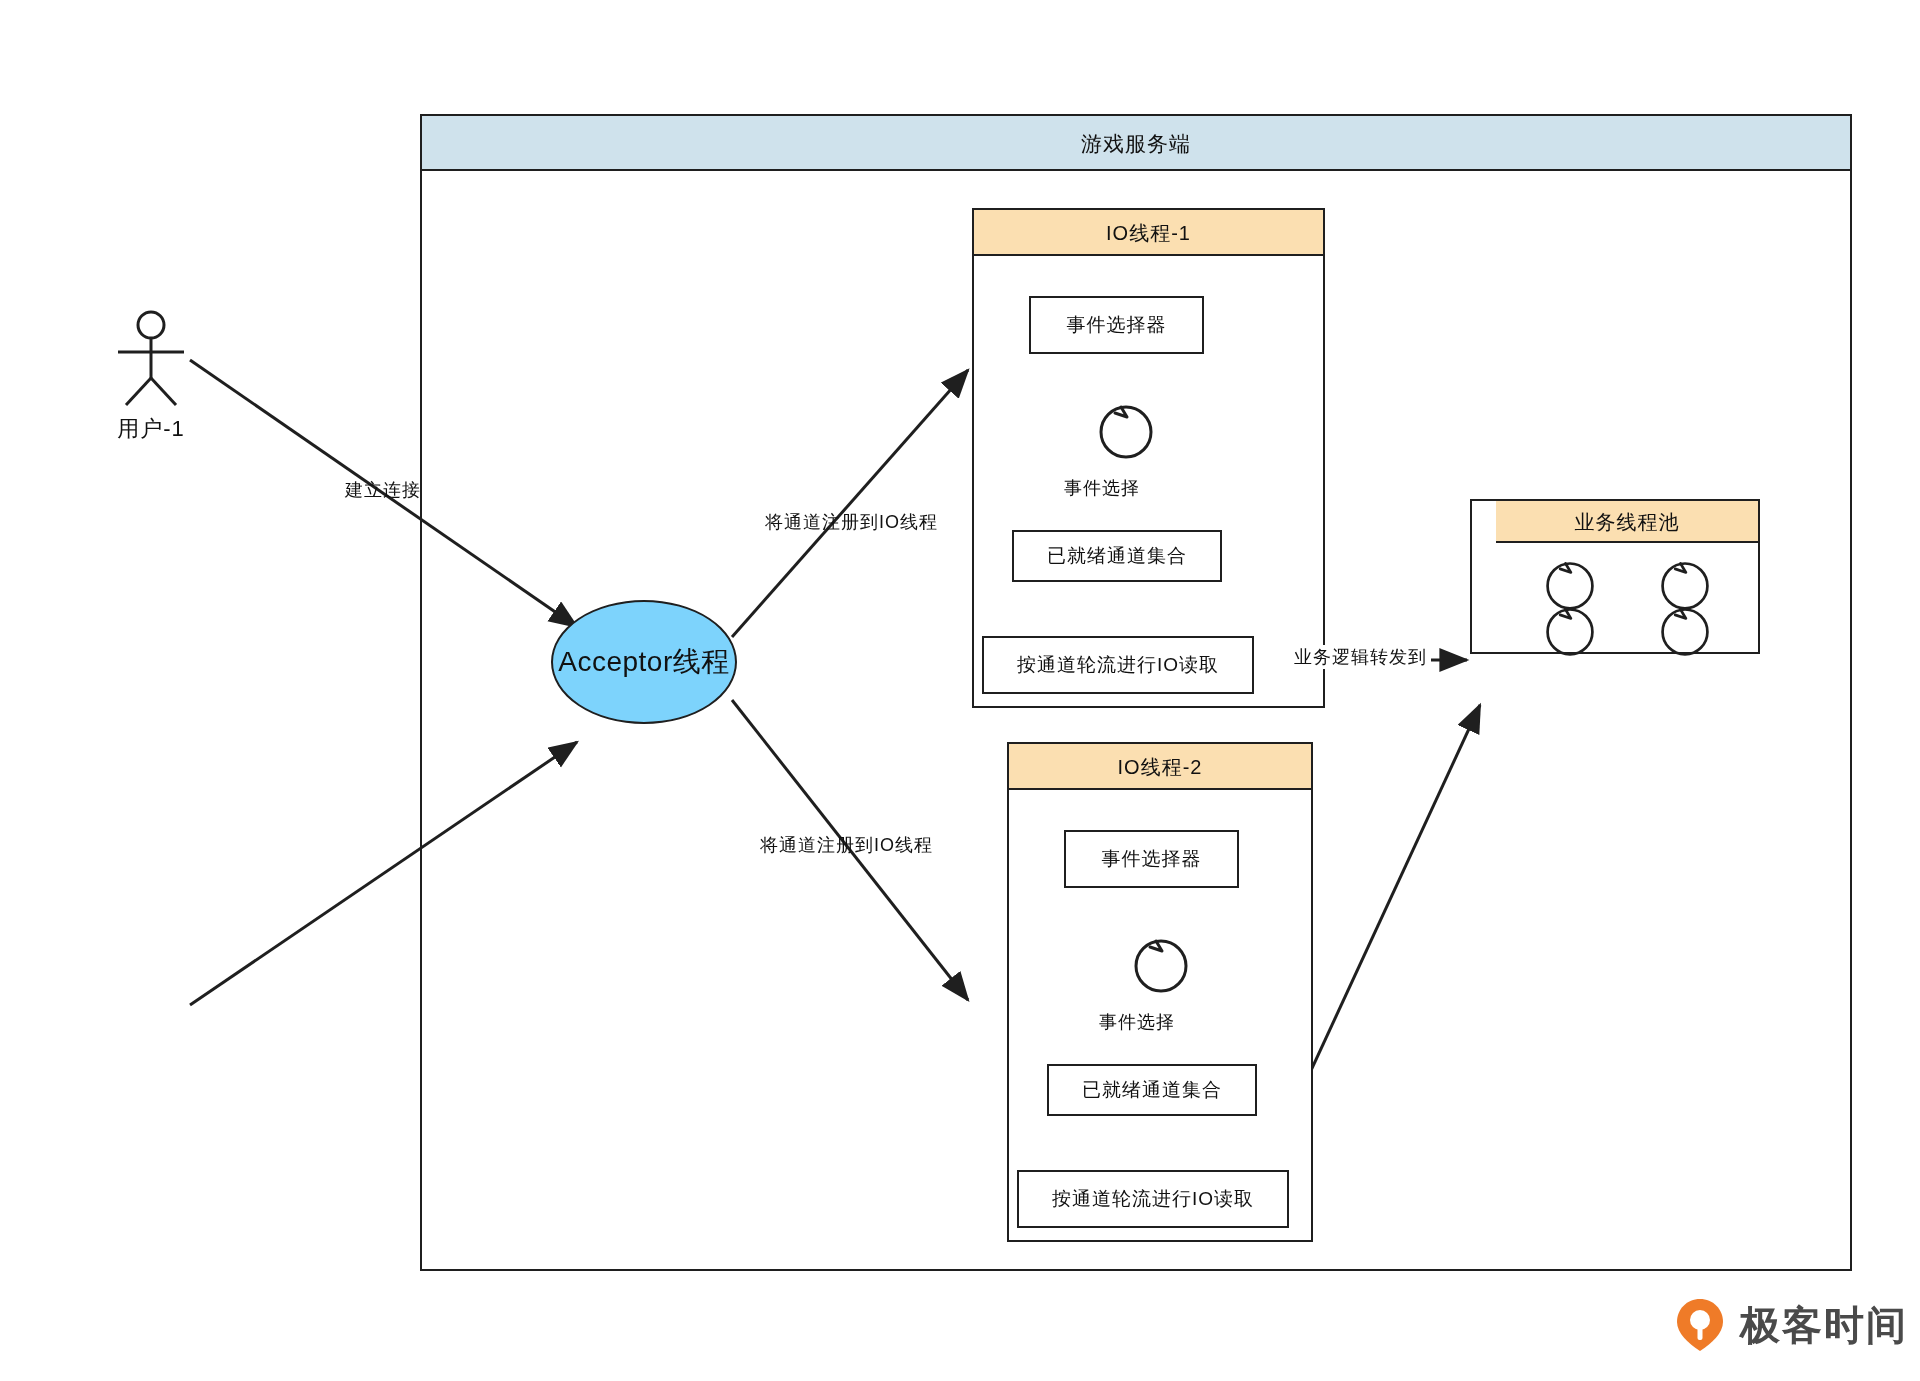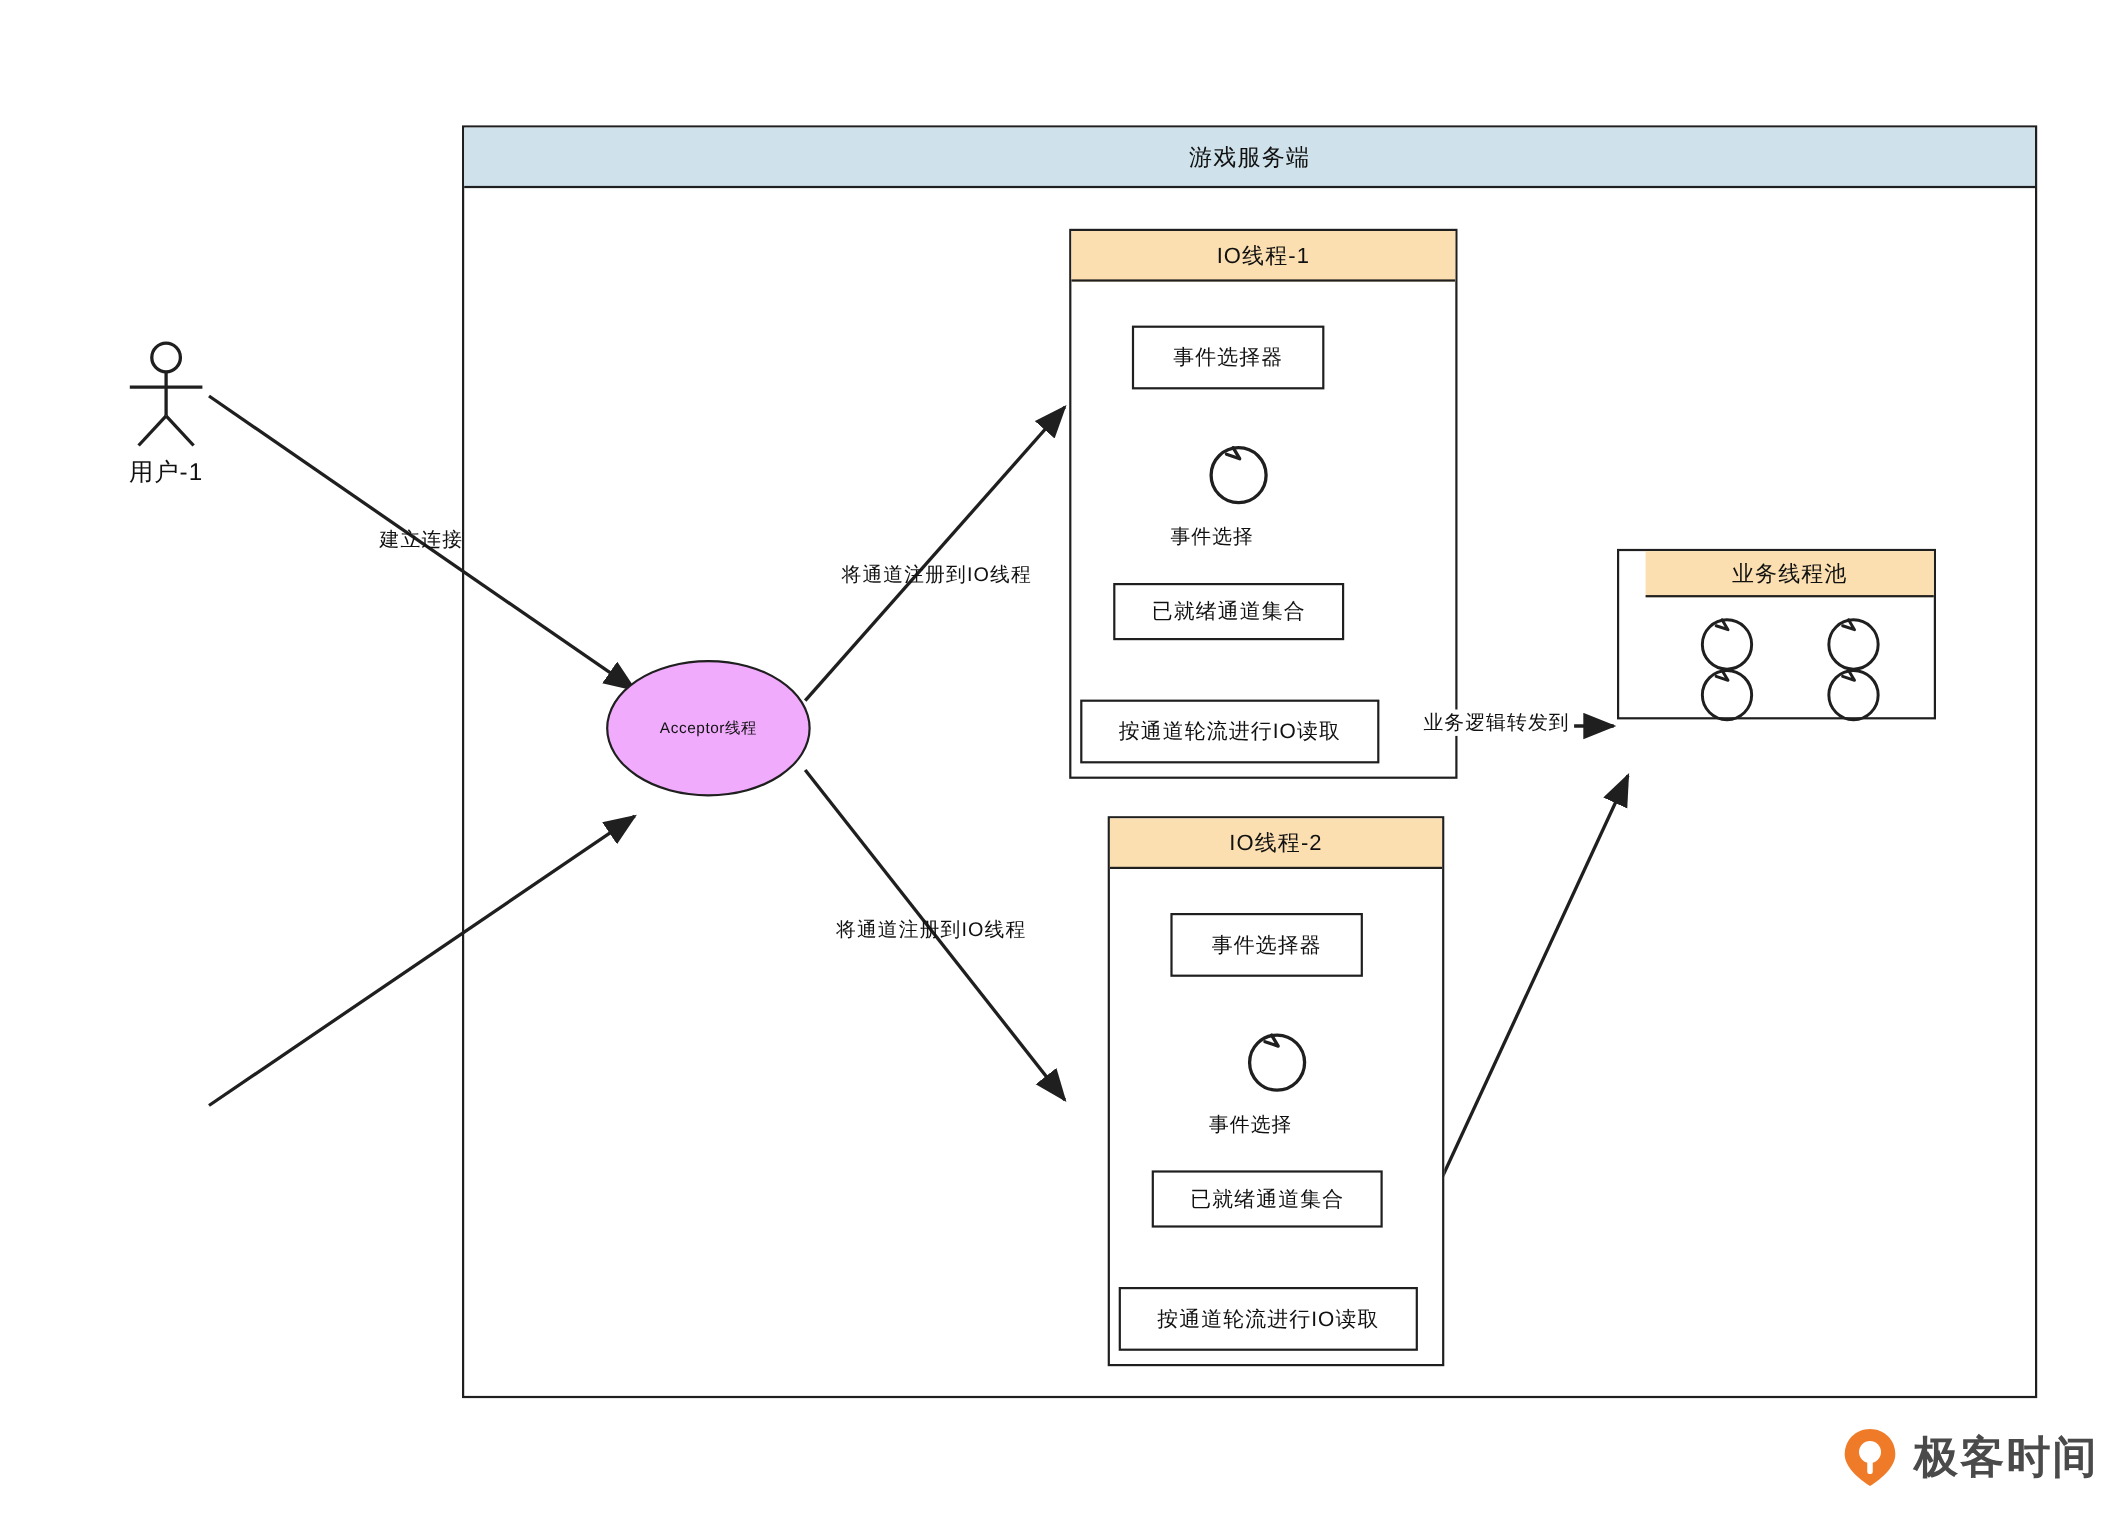--- a/index.html
+++ b/index.html
@@ -134,25 +134,25 @@
 
   
   .acceptor {
     position: absolute;
     left: 551px;
     top: 600px;
     width: 186px;
     height: 124px;
     border: 2px solid #1f1f1f;
     border-radius: 50%;
-    background: #f0abfc;
+    background: #7dd3fc;
     display: flex;
     align-items: center;
     justify-content: center;
-    font-size: 14px;
+    font-size: 28px;
     color: #111;
     box-sizing: border-box;
     letter-spacing: 0.5px;
   }
 
   
   .actor {
     position: absolute;
     width: 110px;
     text-align: center;

